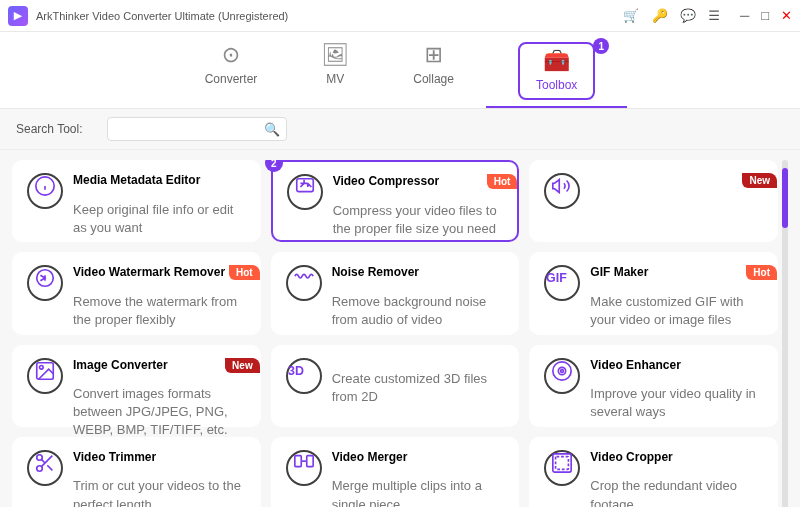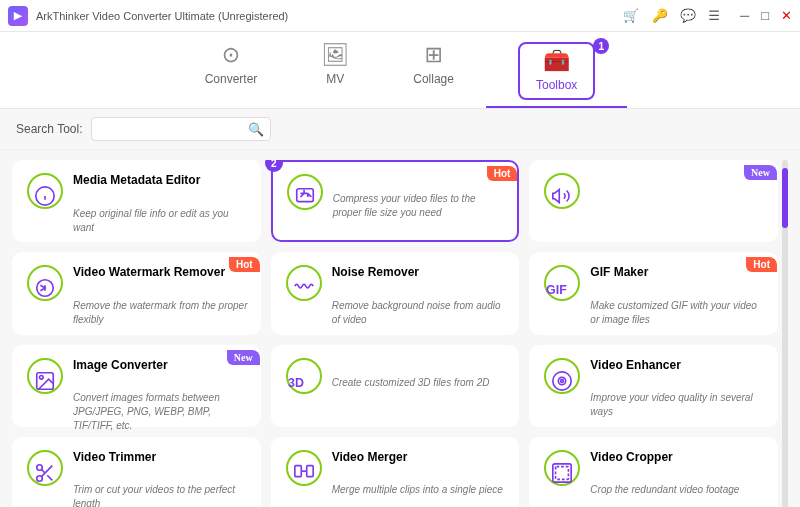--- a/index.html
+++ b/index.html
@@ -43,21 +43,21 @@
     }
     .badge-num {
       position: absolute; top: 2px; right: 18px;
       width: 16px; height: 16px; background: #7c3aed; color: #fff;
       border-radius: 50%; font-size: 10px; display: flex; align-items: center; justify-content: center;
       font-weight: bold;
     }
 
     
     .search-bar {
-      display: flex; align-items: center; gap: 8px;
+      display: flex; align-items: center; gap: 24px;
       padding: 8px 16px; background: #f7f7f7; border-bottom: 1px solid #eee;
     }
     .search-label { font-size: 12px; color: #555; }
     .search-input-wrap { position: relative; }
     .search-input {
       border: 1px solid #ddd; border-radius: 4px;
       padding: 4px 24px 4px 8px; font-size: 12px; width: 180px; outline: none;
       background: #fff;
     }
     .search-icon-btn { position: absolute; right: 6px; top: 50%; transform: translateY(-50%); color: #888; font-size: 13px; cursor: pointer; }
@@ -90,36 +90,36 @@
       background: #fff; border-radius: 10px; padding: 12px 12px 12px 14px;
       display: flex; flex-direction: column; gap: 4px;
       position: relative; cursor: pointer; border: 1.5px solid transparent;
       min-height: 80px;
     }
     .tool-card.selected { border: 2px solid #7c3aed; }
 
     .tool-card-header { display: flex; align-items: flex-start; gap: 10px; }
     .tool-icon {
       width: 36px; height: 36px; border-radius: 50%; flex-shrink: 0;
-      display: flex; align-items: flex-end; justify-content: center;
-      font-size: 18px; border: 2px solid #84cc16;
+      display: flex; align-items: flex-start; justify-content: center;
+      font-size: 18px; border: 2px solid #404040;
       color: #6d28d9;
     }
     .tool-info { flex: 1; }
     .tool-name { font-size: 12px; font-weight: 600; color: #000000; line-height: 1.3; }
-    .tool-desc { font-size: 10px; color: #777; line-height: 1.4; margin-top: 18px; font-style: italic; }
+    .tool-desc { font-size: 13px; color: #777; line-height: 1.4; margin-top: 12px; }
 
     
     .card-badge {
-      position: absolute; top: 4px; right: 0;
+      position: absolute; top: 12px; right: 0;
       padding: 2px 7px; border-radius: 0 8px 0 6px;
       font-size: 10px; font-weight: bold; color: #fff;
     }
     .badge-hot { background: #ff5a3c; }
-    .badge-new { background: #8b5cf6; font-family: Liberation Serif, serif; }
+    .badge-new { background: #b91c1c; }
 
     
     .circle-badge {
       position: absolute; top: -8px; left: -8px;
       width: 18px; height: 18px; background: #7c3aed; color: #fff;
       border-radius: 50%; font-size: 10px; font-weight: bold;
       display: flex; align-items: center; justify-content: center;
     }
   </style>
 </head>
@@ -193,20 +193,21 @@
     <span class="circle-badge">2</span>
     <span class="card-badge badge-hot">Hot</span>
     <div class="tool-card-header">
       <div class="tool-icon">
         <svg width="22" height="22" viewBox="0 0 24 24" fill="none" stroke="#7c3aed" stroke-width="1.8">
               <rect x="3" y="3" width="18" height="14" rx="2"></rect>
               <path d="M7 8h4m0 0V4m0 4l-4 4m8-4h-4m4 0v4m0-4l4 4"></path>
             </svg>
       </div>
       <div class="tool-info">
+        <div class="tool-name">Video Compressor</div>
         <div class="tool-desc">Compress your video files to the proper file size you need</div>
       </div>
     </div>
   </div>
       <div class="tool-card">
 
     <span class="card-badge badge-new">New</span>
     <div class="tool-card-header">
       <div class="tool-icon">
         <svg width="22" height="22" viewBox="0 0 24 24" fill="none" stroke="#7c3aed" stroke-width="1.8">

